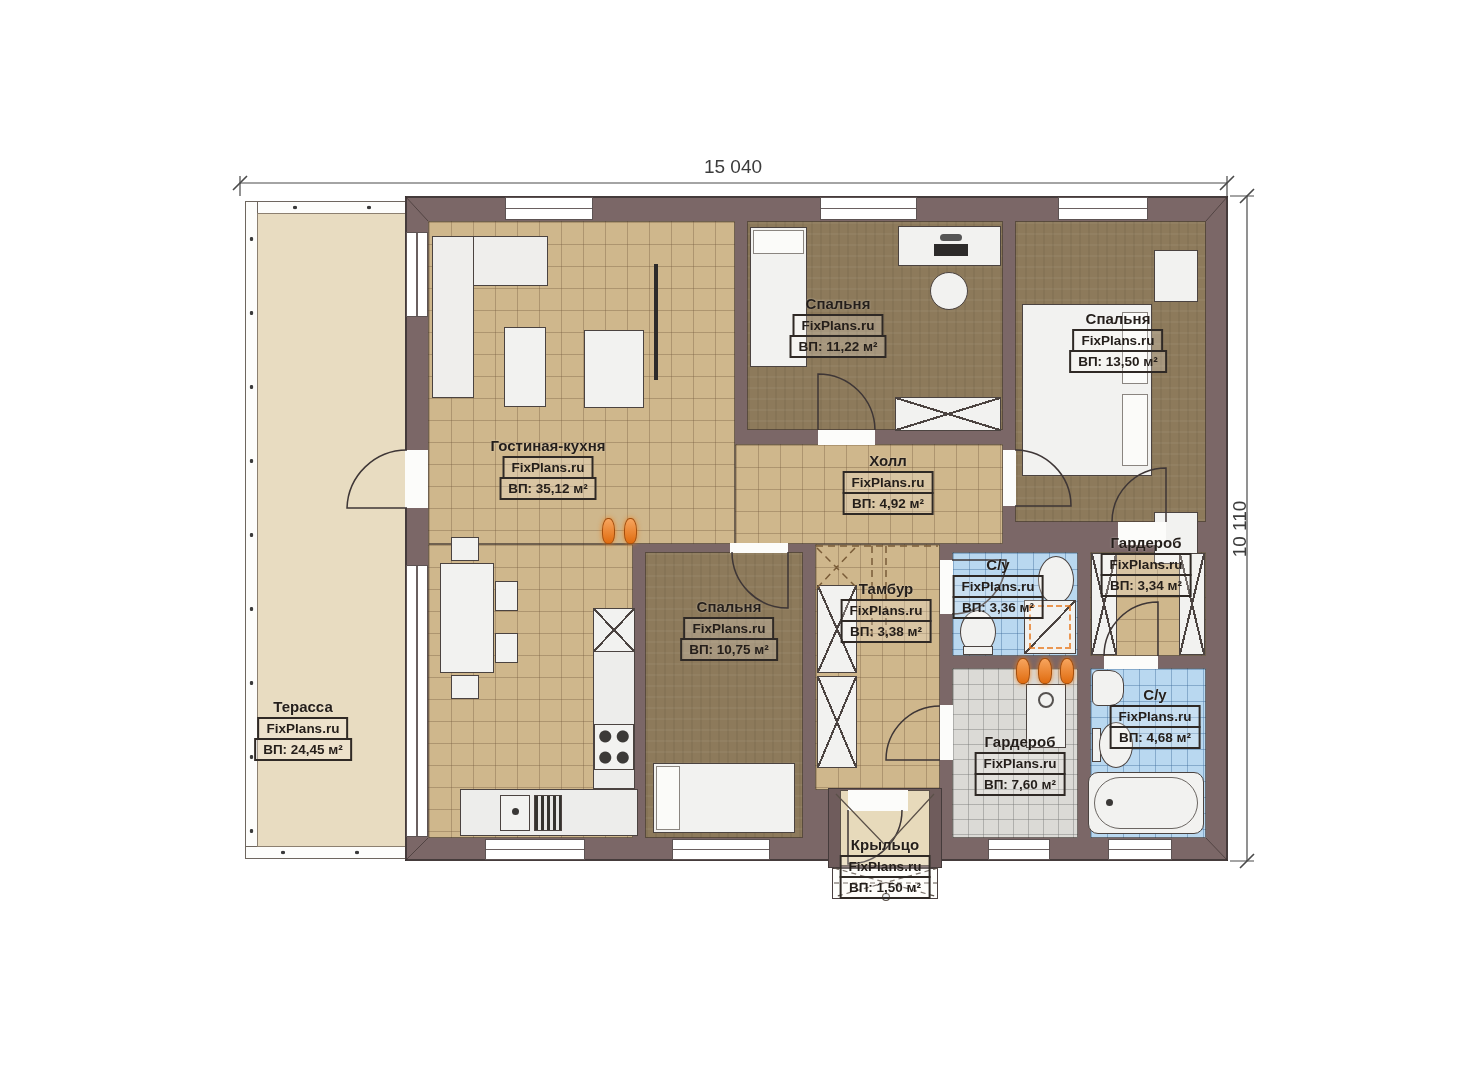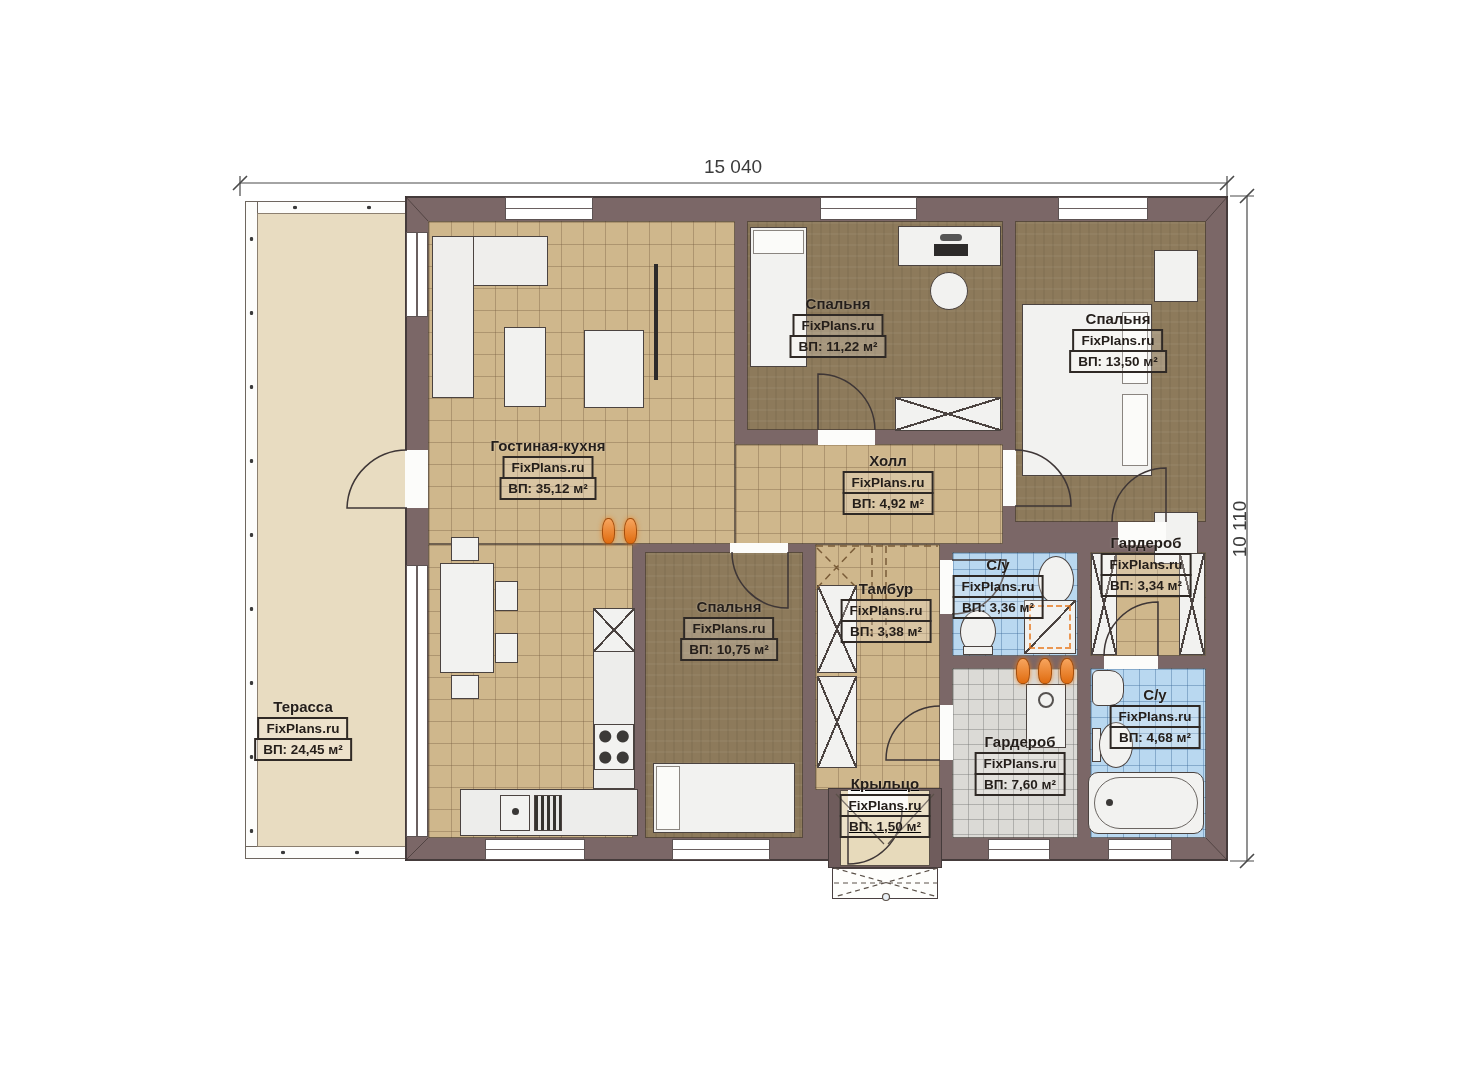--- a/index.html
+++ b/index.html
@@ -281,19 +281,19 @@
     <div class="rbox">FixPlans.ru</div>
     <div class="rbox">ВП: 7,60 м²</div>
   </div>
 
   <div class="room-label" style="left:1155px;top:686px;">
     <div class="room-name">С/у</div>
     <div class="rbox">FixPlans.ru</div>
     <div class="rbox">ВП: 4,68 м²</div>
   </div>
 
-  <div class="room-label" style="left:885px;top:775px;text-decoration:underline;">
+  <div class="room-label" style="left:885px;top:836px;">
     <div class="room-name">Крыльцо</div>
     <div class="rbox">FixPlans.ru</div>
     <div class="rbox">ВП: 1,50 м²</div>
   </div>
 
 </div>
 
 </body></html>

